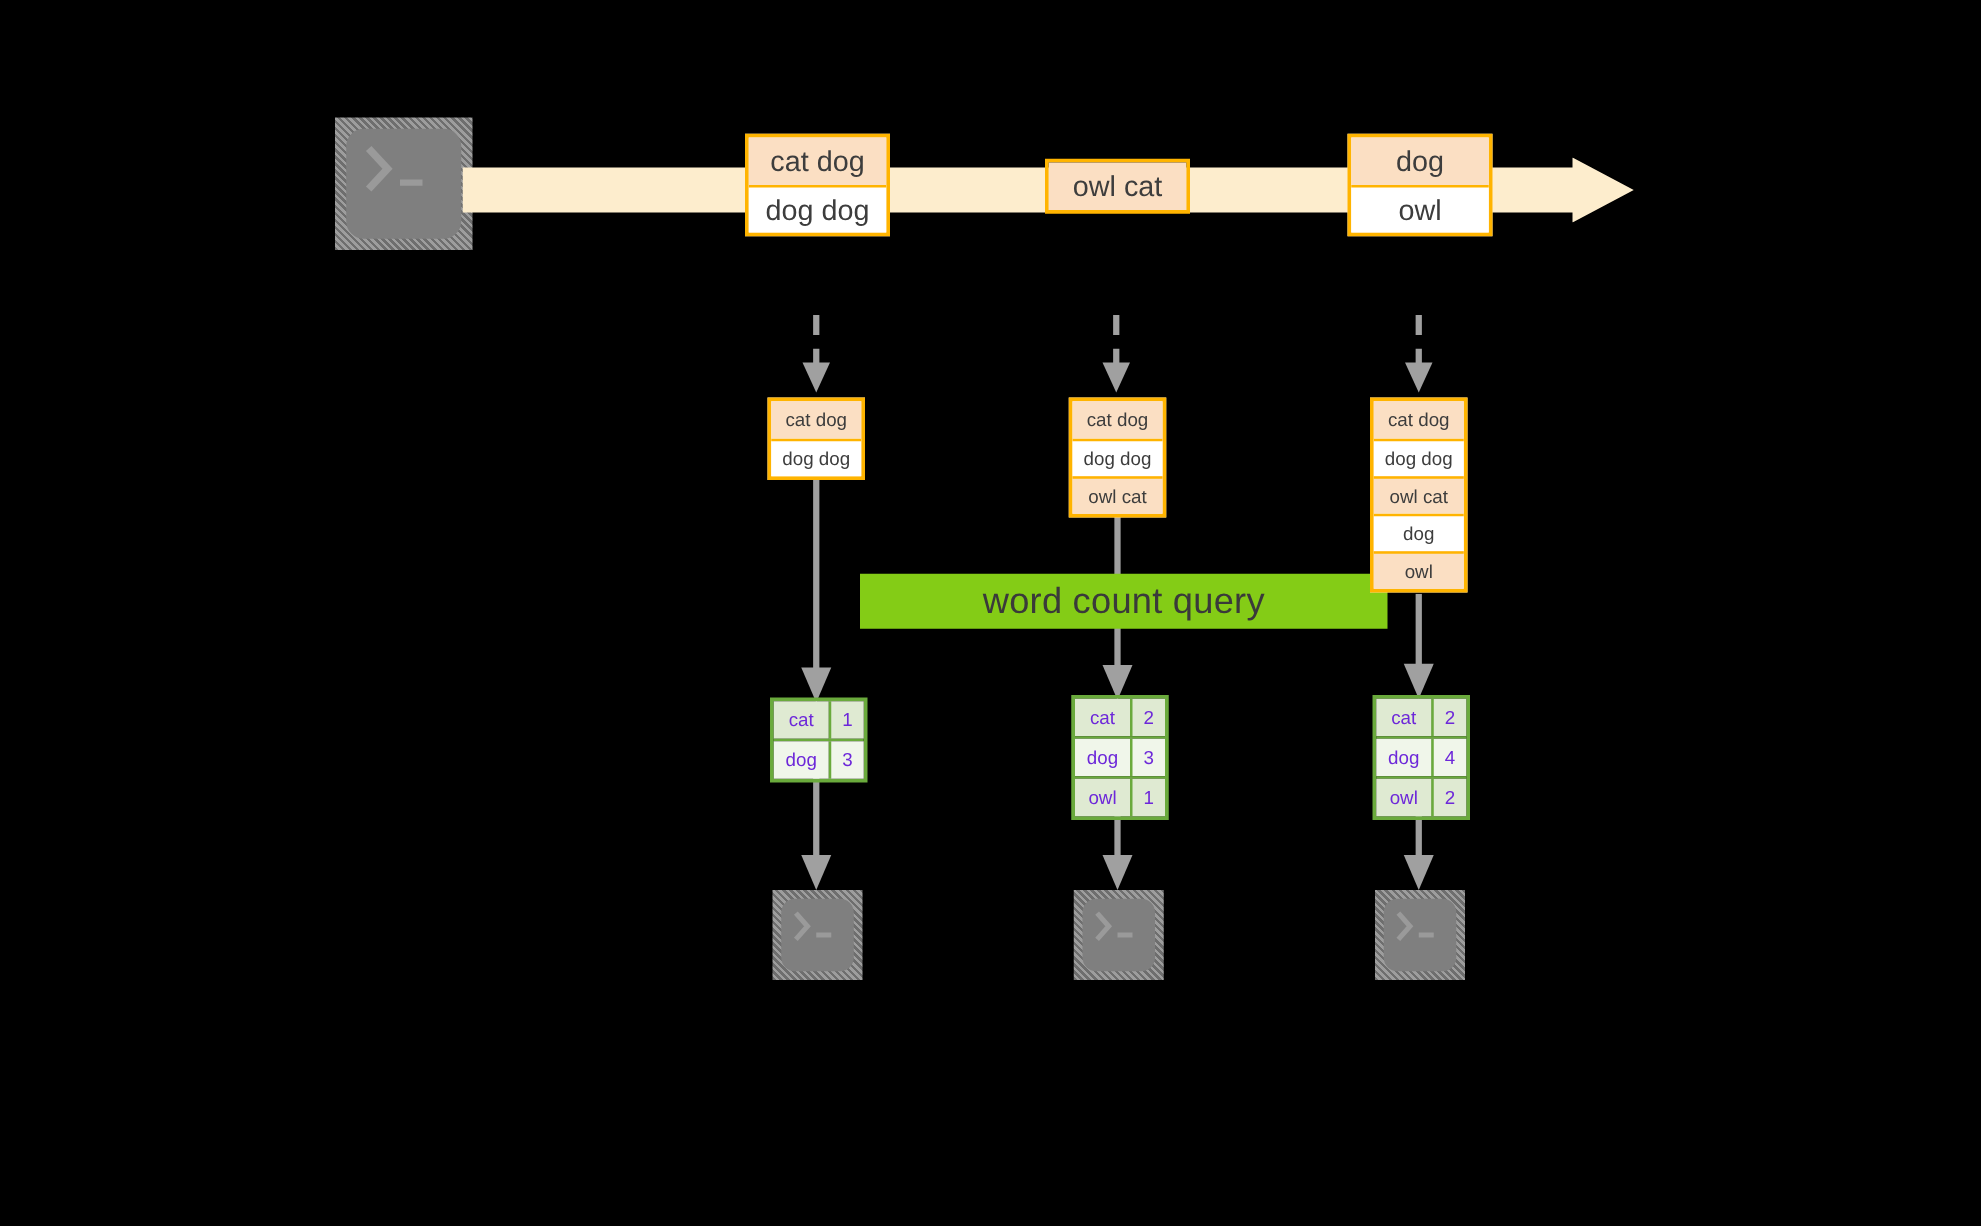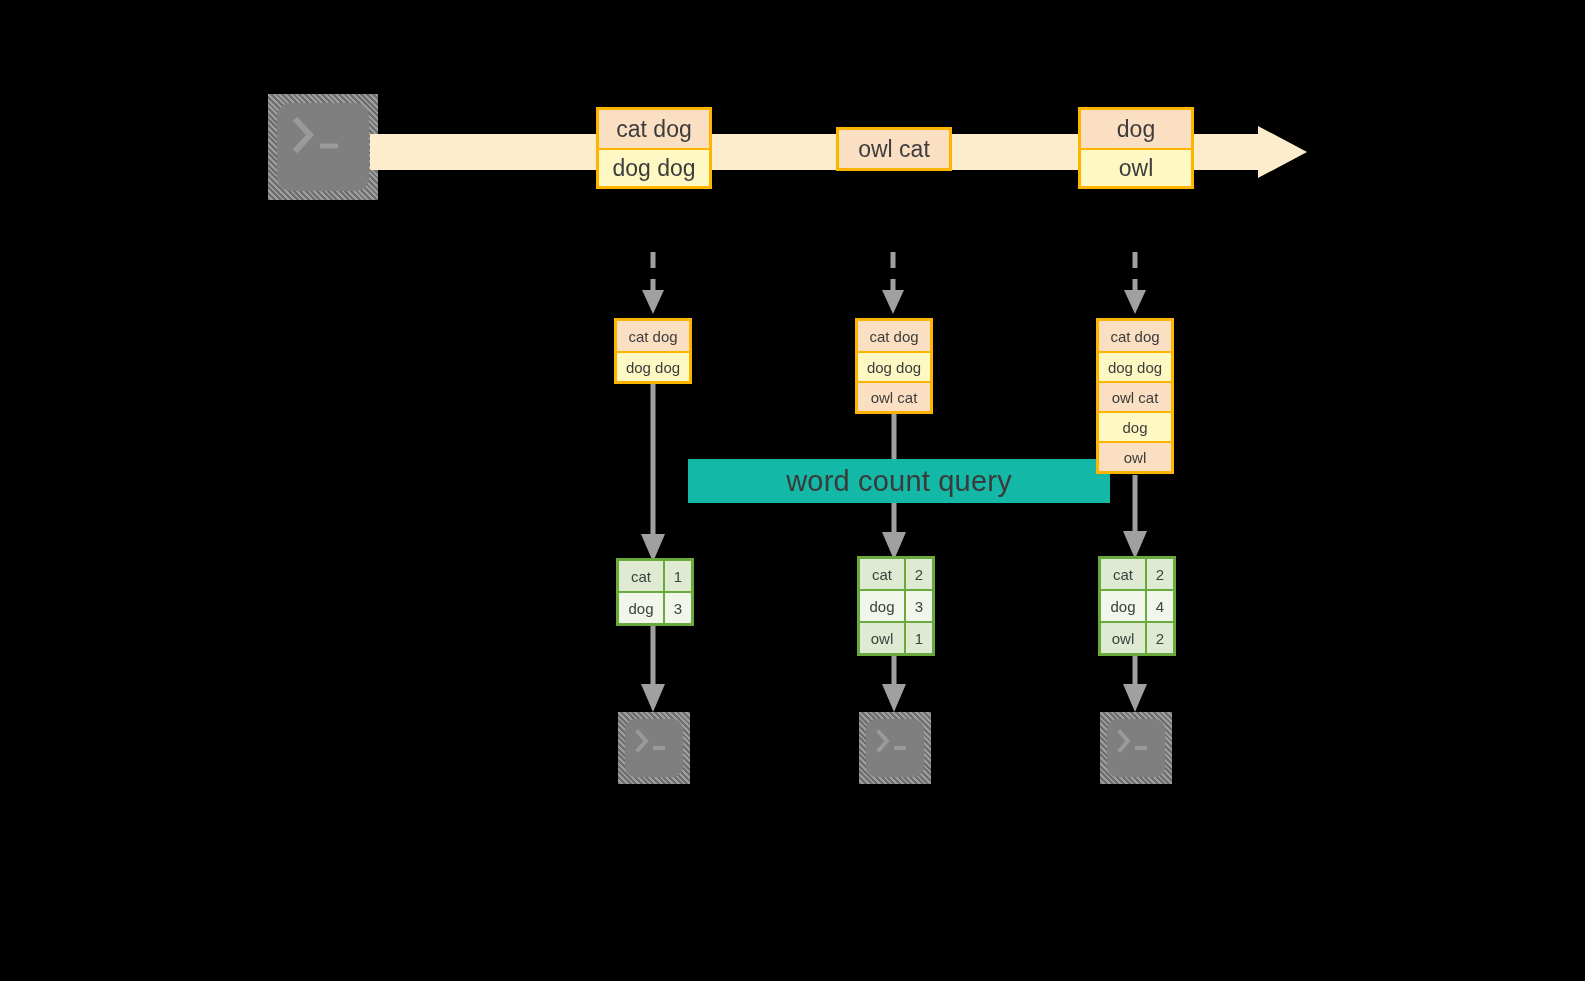--- a/index.html
+++ b/index.html
@@ -63,21 +63,21 @@
     flex-direction: column;
     z-index: 6;
   }
   .msgbox .row {
     box-sizing: border-box;
     display: flex;
     align-items: center;
     justify-content: center;
     color: #3d3d3d;
     white-space: nowrap;
-    background: #fef9c3;
+    background: #ffffff;
   }
   .msgbox .row.shade {
     background: #fbdfc3;
   }
   .msgbox .row + .row {
     border-top: 2px solid #ffb400;
   }
 
   
   .msgbox.top .row { height: 38px; font-size: 23px; }
@@ -102,21 +102,21 @@
   }
   .restable .rrow + .rrow {
     border-top: 2px solid #6aaa3c;
   }
   .restable .cell {
     box-sizing: border-box;
     display: flex;
     align-items: center;
     justify-content: center;
     font-size: 15px;
-    color: #404040;
+    color: #6d28d9;
     background: #f0f6ea;
   }
   .restable .rrow.shade .cell {
     background: #dfead2;
   }
   .restable .cell.key { width: 44px; }
   .restable .cell.val {
     width: 28px;
     border-left: 2px solid #6aaa3c;
   }
@@ -124,21 +124,21 @@
   
   .conn {
     position: absolute;
     z-index: 3;
   }
   .conn svg { display: block; }
 
   
   .qband {
     position: absolute;
-    background: #14b8a6;
+    background: #84cc16;
     display: flex;
     align-items: center;
     justify-content: center;
     z-index: 5;
   }
   .qband span {
     font-size: 29px;
     color: #3a3a3a;
     white-space: nowrap;
     letter-spacing: 0.2px;

